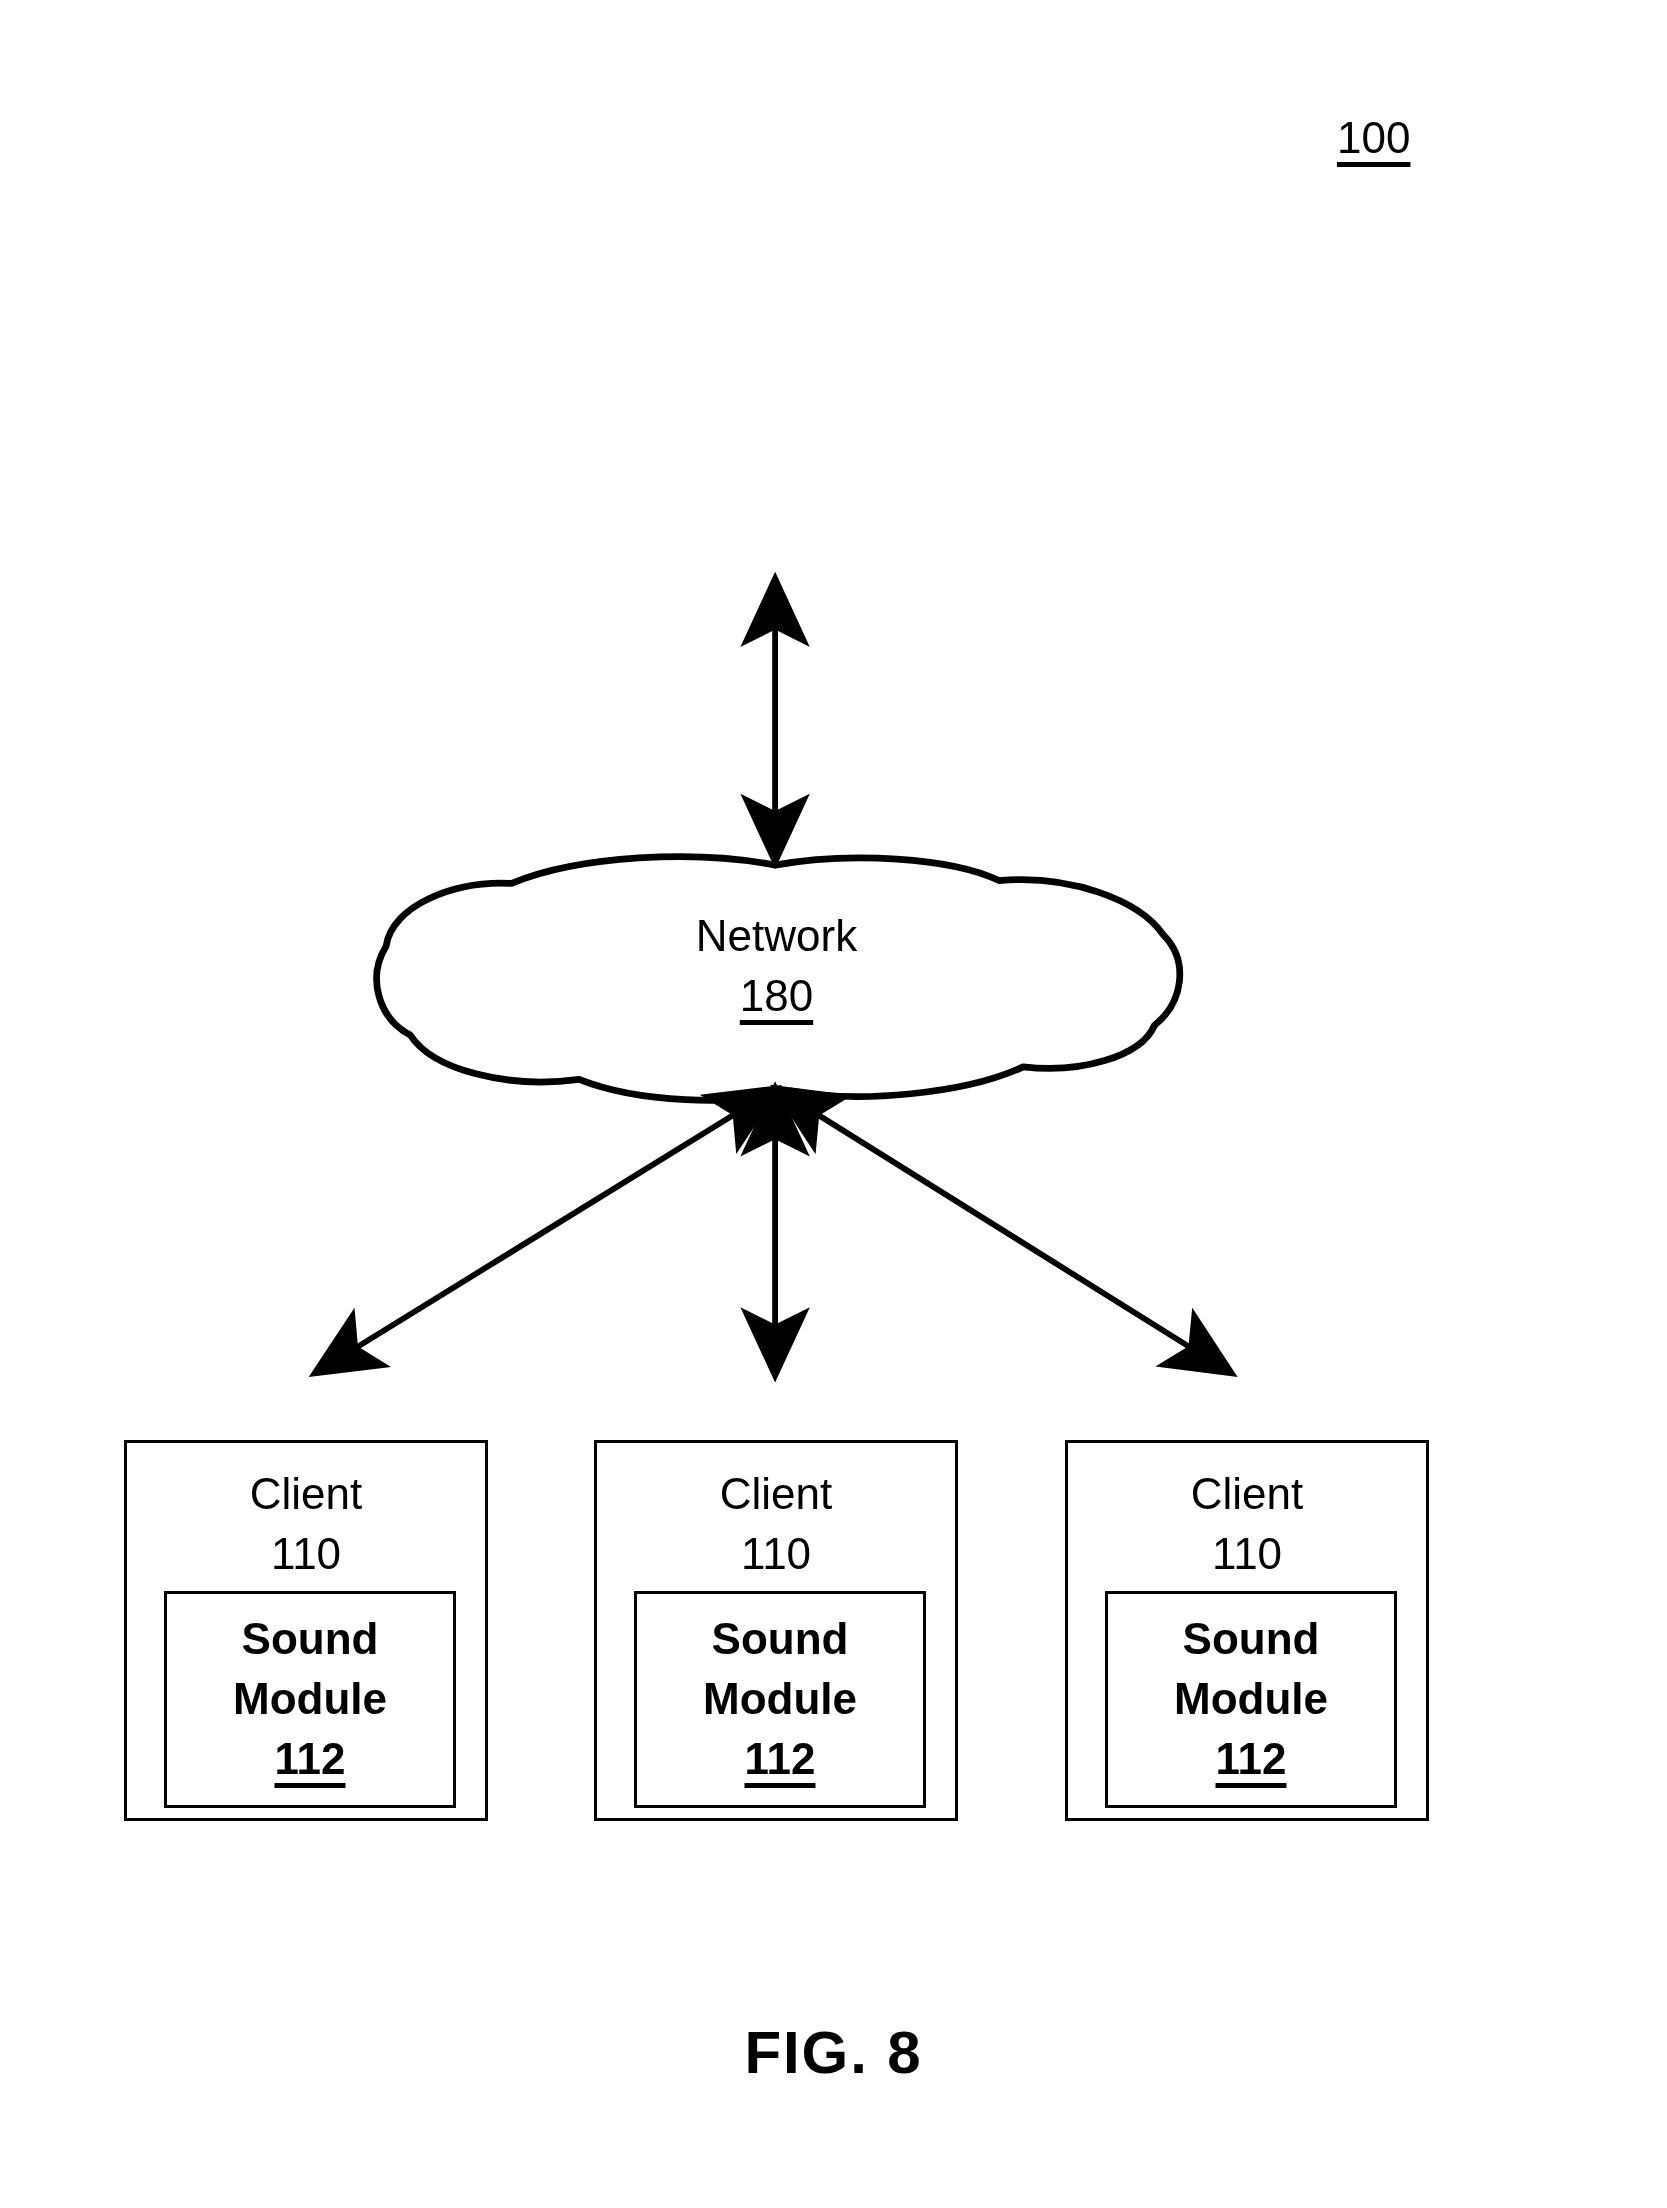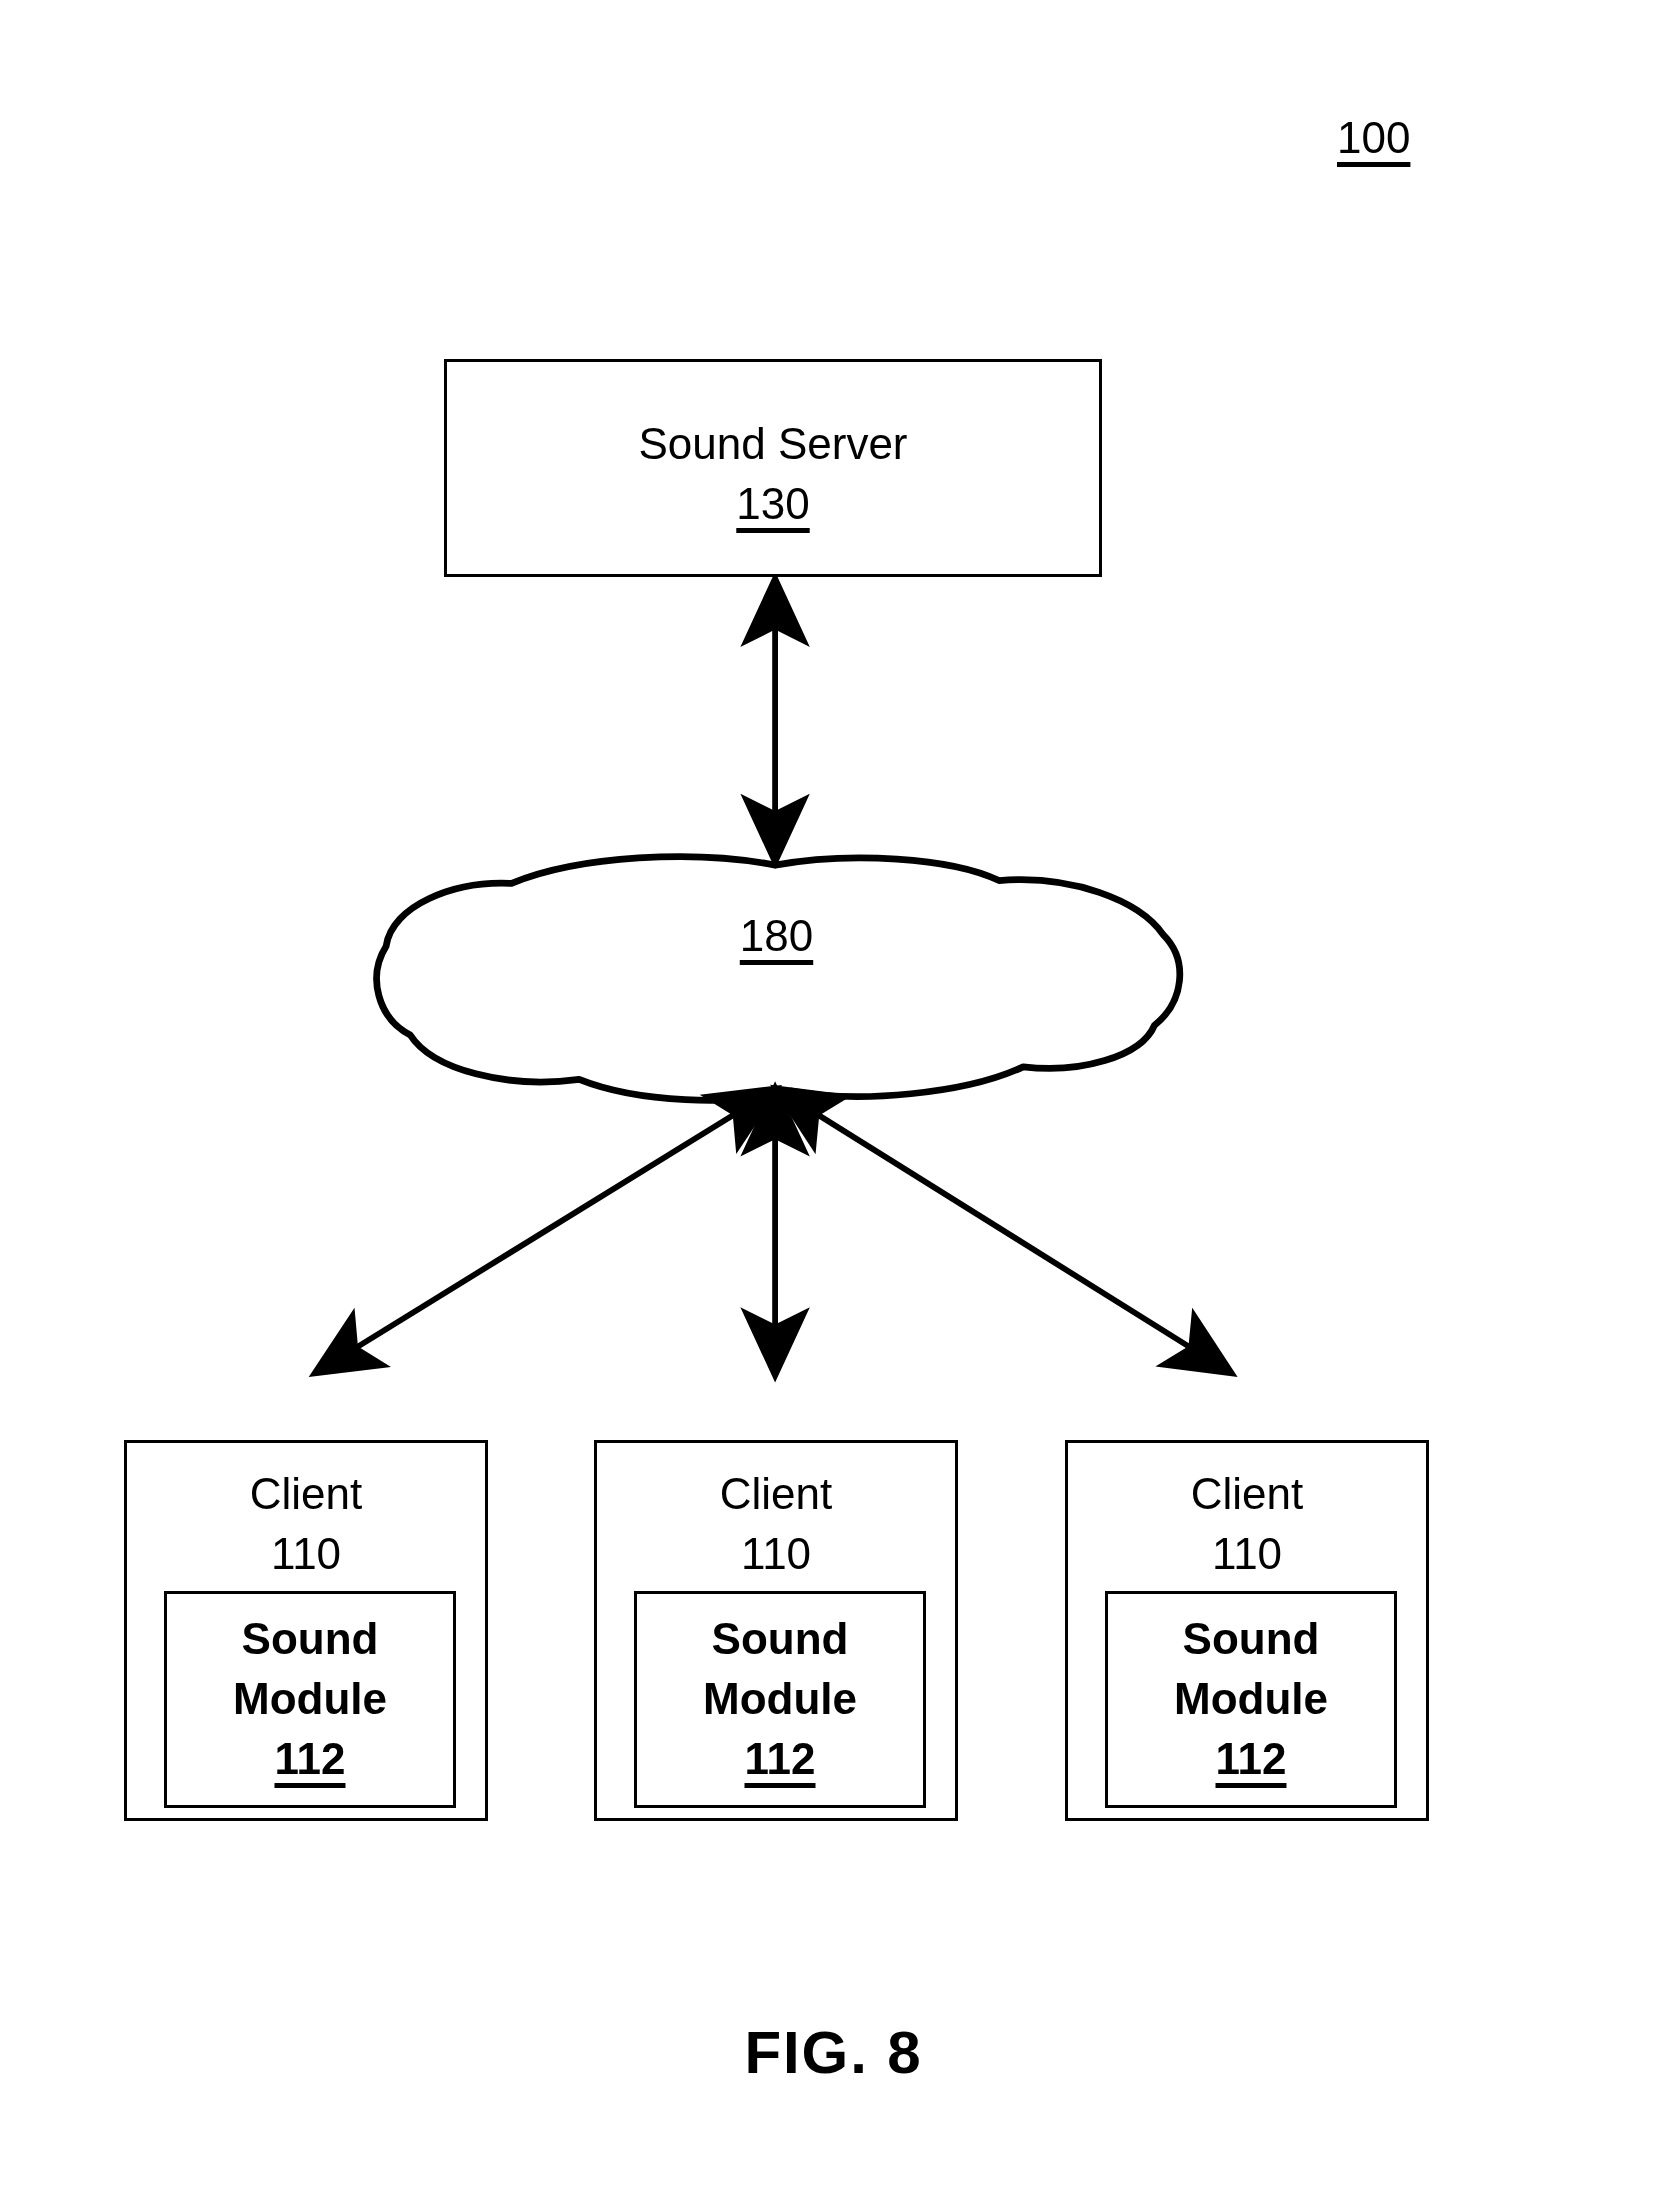--- a/index.html
+++ b/index.html
@@ -172,28 +172,23 @@
 
     <line x1="800" y1="1130" x2="330" y2="1420" stroke="#000000" stroke-width="6" marker-start="url(#arrowStart)" marker-end="url(#arrowEnd)"></line>
 
     <line x1="803" y1="1132" x2="803" y2="1420" stroke="#000000" stroke-width="6" marker-start="url(#arrowStart)" marker-end="url(#arrowEnd)"></line>
 
     <line x1="808" y1="1130" x2="1272" y2="1420" stroke="#000000" stroke-width="6" marker-start="url(#arrowStart)" marker-end="url(#arrowEnd)"></line>
   </svg>
 
   <div class="fig-label underlined" id="ref-100">100</div>
 
-  <div class="node-box" id="server-box">
-    <div class="node-text">
-      <div>Sound Server</div>
-      <div><span class="ref-num">130</span></div>
-    </div>
-  </div>
 
   <div id="cloud-label">
+    <div>Network</div>
     <div><span class="ref-num">180</span></div>
   </div>
 
   <div class="node-box client-box" id="client-box-0">
     <div class="client-text">
       <div>Client</div>
       <div><span class="ref-num">110</span></div>
     </div>
     <div class="module-box">
       <div class="module-text">

